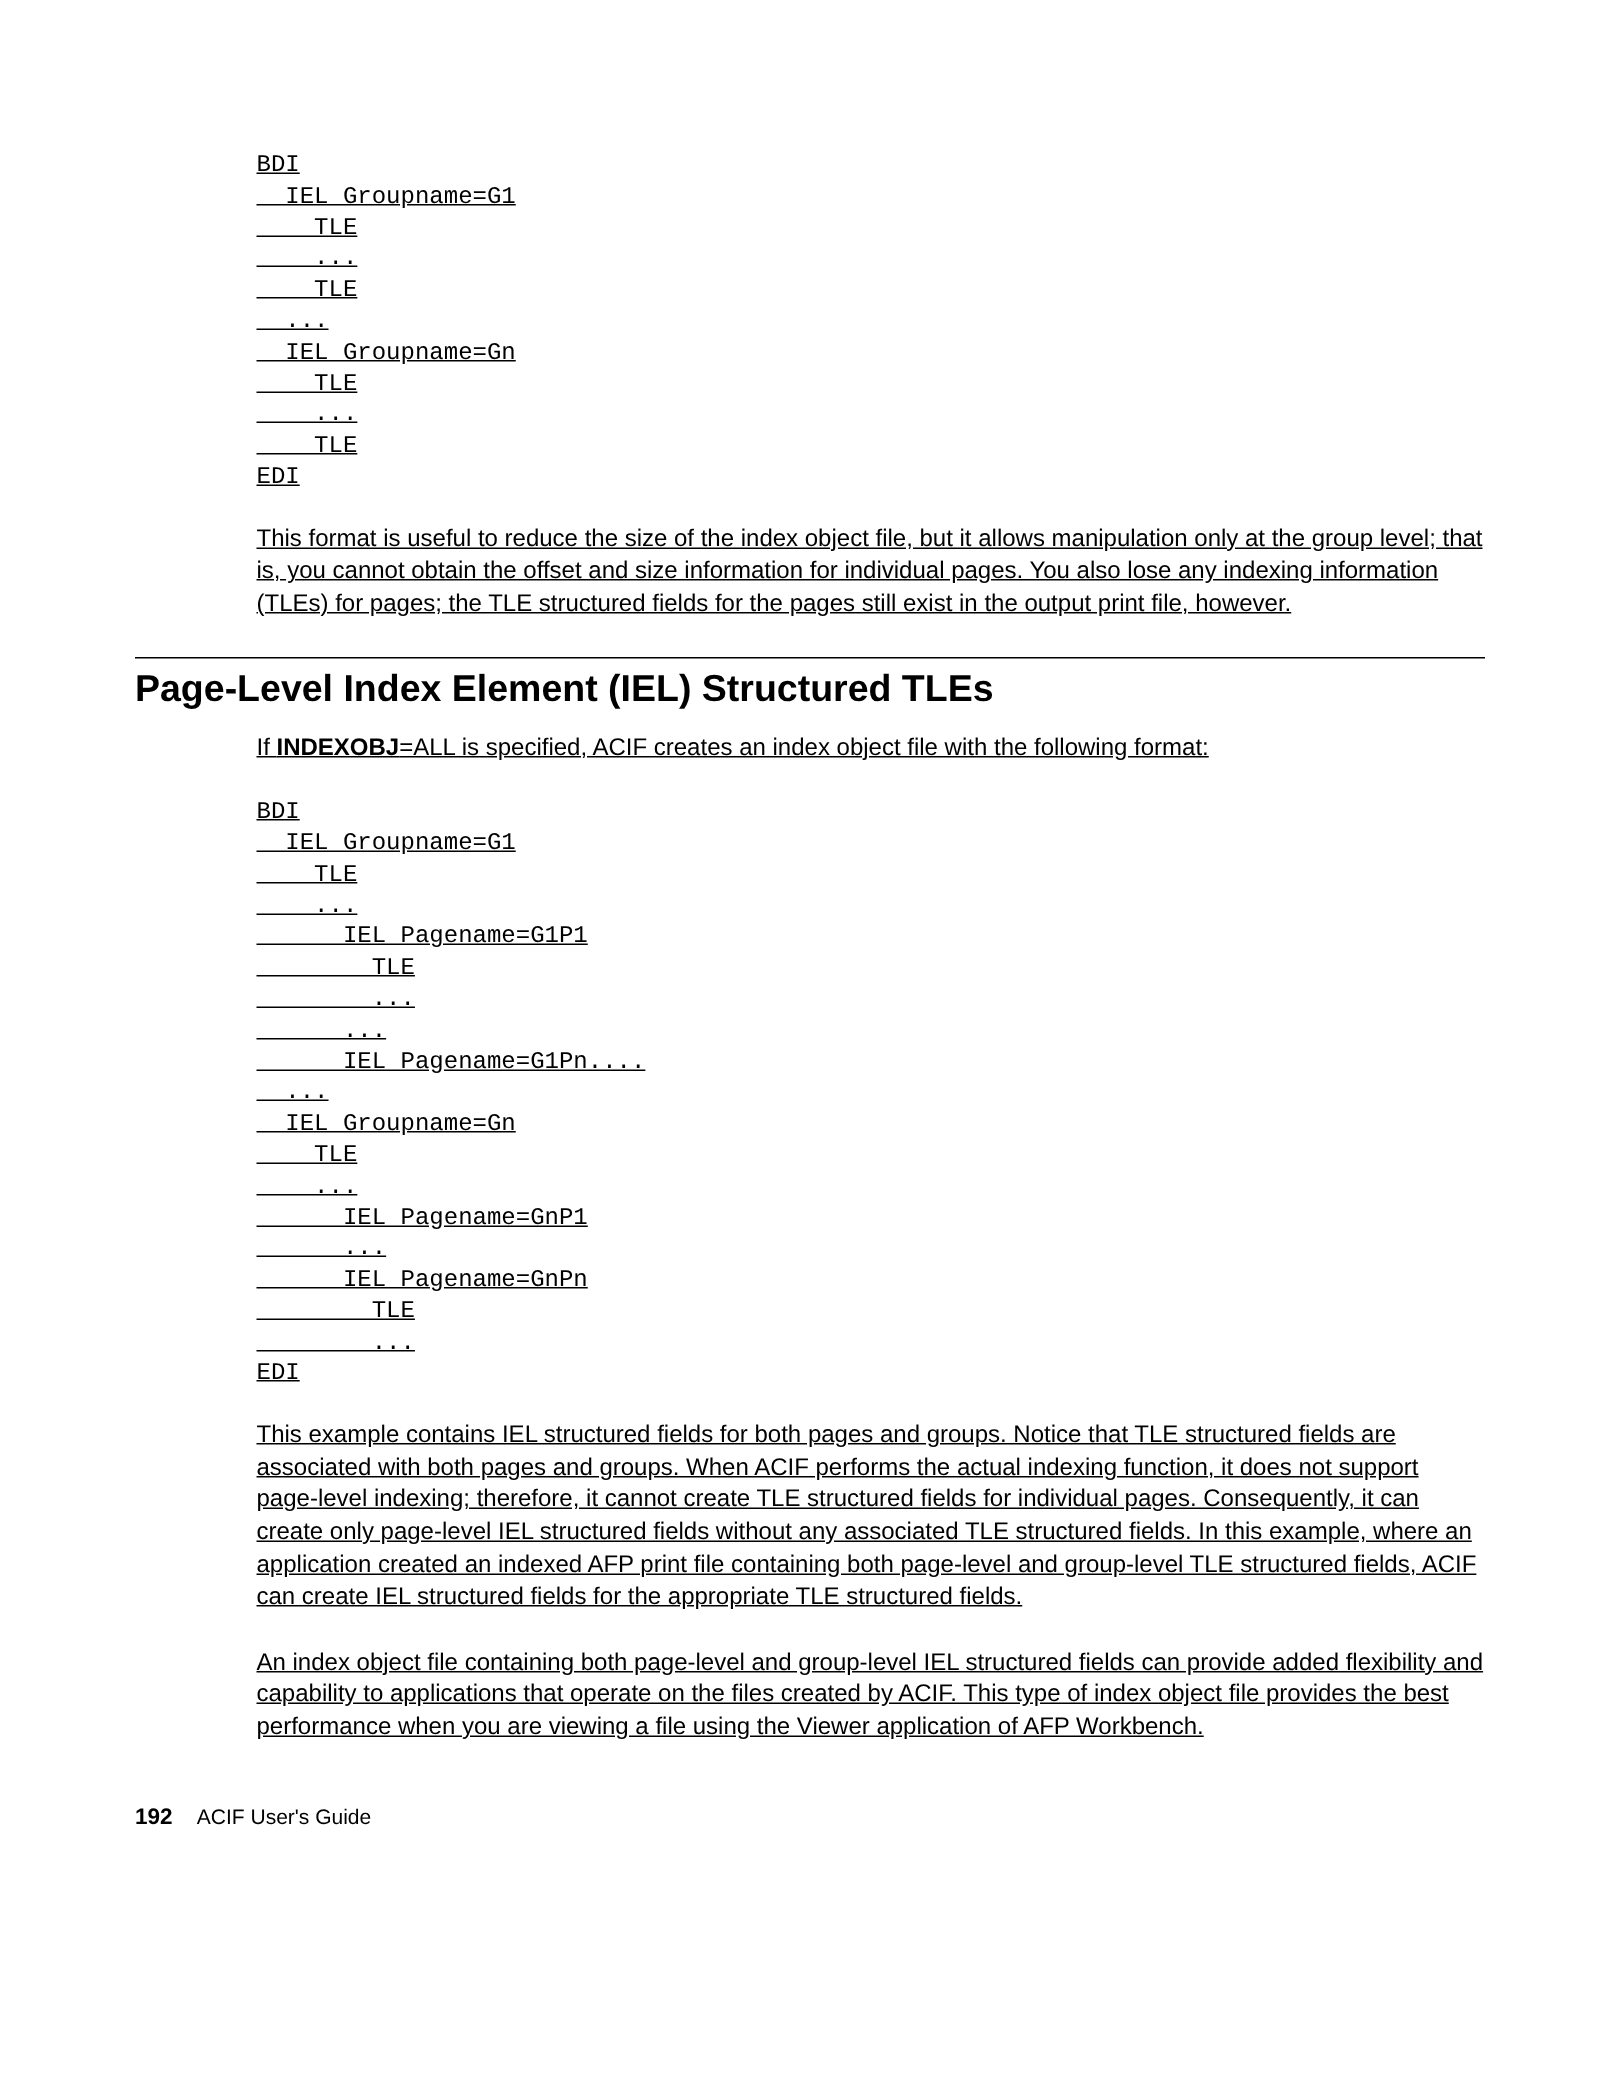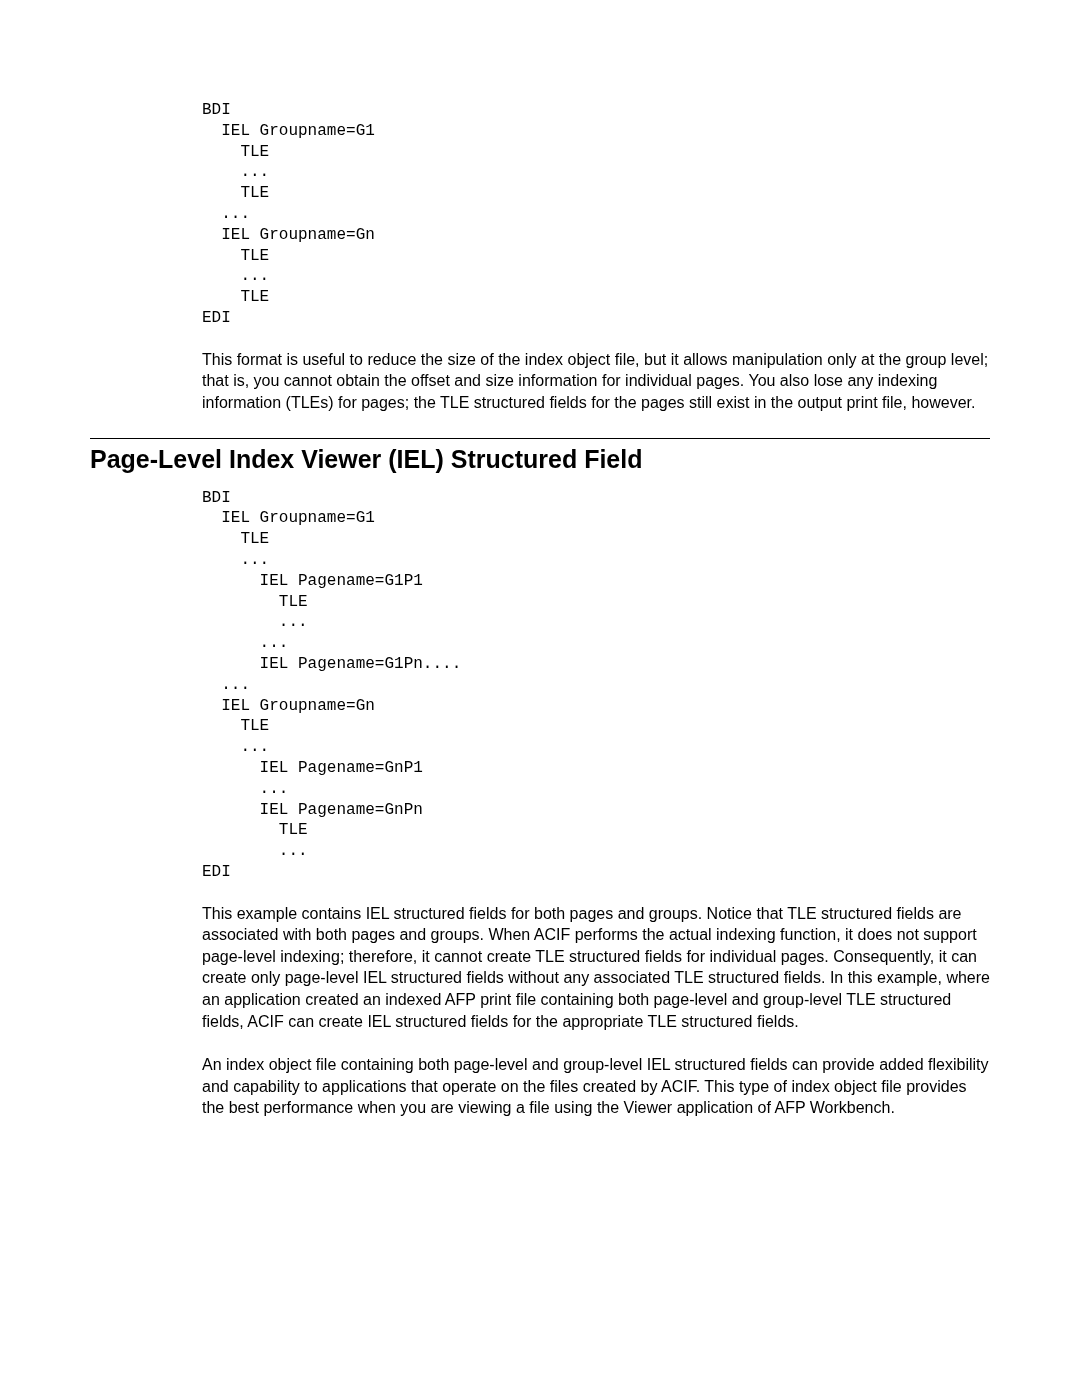--- a/index.html
+++ b/index.html
@@ -8,21 +8,22 @@
     background: #ffffff;
     font-family: Arial, Helvetica, sans-serif;
     color: #000;
     width: 1080px;
   }
   .page {
     padding: 100px 90px 40px 90px;
     box-sizing: border-box;
   }
   .content-indent {
-    margin-left: 112px;
+    margin-left: 81px;
+    text-decoration: underline;
   }
   pre.codeblock {
     font-family: "Courier New", Courier, monospace;
     font-size: 16px;
     line-height: 1.3;
     margin: 0 0 20px 0;
     white-space: pre;
   }
   p.body {
     font-size: 16px;
@@ -69,23 +70,26 @@
   ...
   IEL Groupname=Gn
     TLE
     ...
     TLE
 EDI</pre>
     <p class="body">This format is useful to reduce the size of the index object file, but it allows manipulation only at the group level; that is, you cannot obtain the offset and size information for individual pages. You also lose any indexing information (TLEs) for pages; the TLE structured fields for the pages still exist in the output print file, however.</p>
   </div>
 
   <hr class="section-rule">
-  <h2 class="section-heading">Page-Level Index Viewer (IEL) Structured Field</h2>
+  <h2 class="section-heading">Page-Level Index Element (IEL) Structured TLEs</h2>
 
   <div class="content-indent">
+    <p class="body">
+      <span>If </span><span class="bold">INDEXOBJ</span><span>=ALL is specified, ACIF creates an index object file with the following format:</span>
+    </p>
     <pre class="codeblock">BDI
   IEL Groupname=G1
     TLE
     ...
       IEL Pagename=G1P1
         TLE
         ...
       ...
       IEL Pagename=G1Pn....
   ...
@@ -95,14 +99,18 @@
       IEL Pagename=GnP1
       ...
       IEL Pagename=GnPn
         TLE
         ...
 EDI</pre>
     <p class="body">This example contains IEL structured fields for both pages and groups.  Notice that TLE structured fields are associated with both pages and groups.  When ACIF performs the actual indexing function, it does not support page-level indexing; therefore, it cannot create TLE structured fields for individual pages. Consequently, it can create only page-level IEL structured fields without any associated TLE structured fields. In this example, where an application created an indexed AFP print file containing both page-level and group-level TLE structured fields, ACIF can create IEL structured fields for the appropriate TLE structured fields.</p>
     <p class="body">An index object file containing both page-level and group-level IEL structured fields can provide added flexibility and capability to applications that operate on the files created by ACIF. This type of index object file provides the best performance when you are viewing a file using the Viewer application of AFP Workbench.</p>
   </div>
 
+  <div class="footer">
+    <span class="pagenum">192</span>
+    <span class="footertext">ACIF User's Guide</span>
+  </div>
 
 </div>
 
 </body></html>

